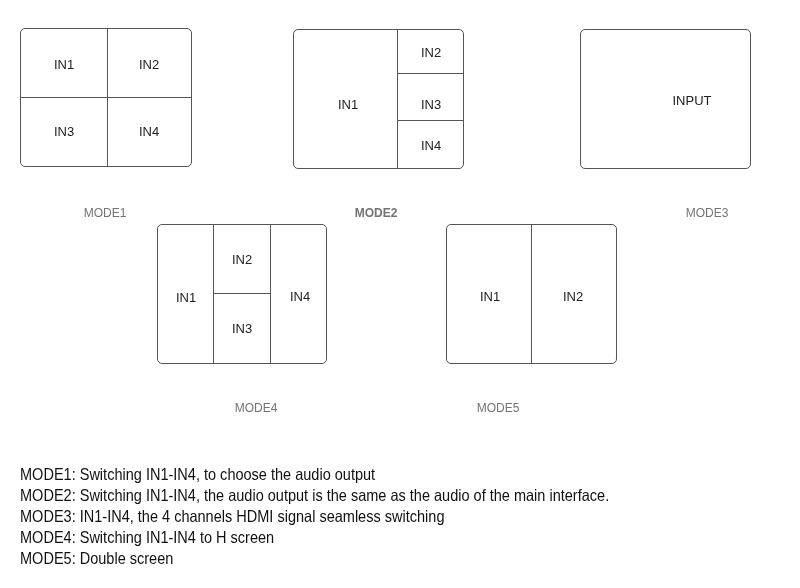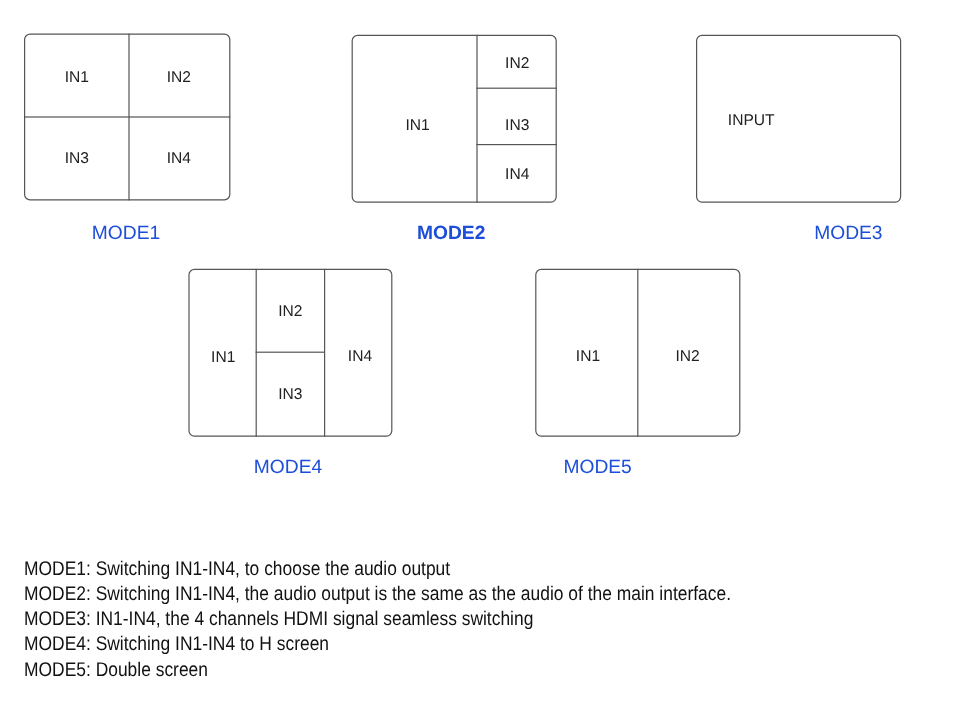--- a/index.html
+++ b/index.html
@@ -2,21 +2,21 @@
 <html><head>
 <meta charset="utf-8">
 <style>
   html, body { margin: 0; padding: 0; background: #ffffff; }
   body { width: 800px; height: 588px; position: relative; overflow: hidden;
          font-family: "Liberation Sans", sans-serif; color: #222; }
   .box { position: absolute; border: 1.3px solid #555; border-radius: 5px; box-sizing: border-box; background: #fff; }
   .vline { position: absolute; width: 0; border-left: 1.3px solid #555; }
   .hline { position: absolute; height: 0; border-top: 1.3px solid #555; }
   .cell-label { position: absolute; font-size: 13px; color: #222; transform: translate(-50%, -50%); white-space: nowrap; }
-  .mode-title { position: absolute; font-size: 16px; color: #1d4ed8; transform: translateX(-50%); white-space: nowrap; }
+  .mode-title { position: absolute; font-size: 12px; color: #737373; transform: translateX(-50%); white-space: nowrap; margin-top: 20px; }
   .desc { position: absolute; left: 20px; top: 464px; font-size: 16.5px; line-height: 21px; color: #111;
           transform: scaleX(0.88); transform-origin: left top; }
   .desc div { white-space: nowrap; }
 </style>
 </head>
 <body>
 
 <div>
   <div class="box" style="left:20px;top:28px;width:172px;height:139px;"></div>
   <div class="vline" style="left:107px;top:28px;height:139px;"></div>
@@ -35,34 +35,34 @@
   <div class="hline" style="left:397px;top:120px;width:67px;"></div>
   <span class="cell-label" style="left:348px;top:104px;">IN1</span>
   <span class="cell-label" style="left:431px;top:52px;">IN2</span>
   <span class="cell-label" style="left:431px;top:104px;">IN3</span>
   <span class="cell-label" style="left:431px;top:145px;">IN4</span>
   <span class="mode-title" style="left:376px;top:186px;font-weight:bold;">MODE2</span>
 </div>
 
 <div>
   <div class="box" style="left:580px;top:29px;width:171px;height:140px;"></div>
-  <span class="cell-label" style="left:626px;top:100px;">INPUT</span>
+  <span class="cell-label" style="left:692px;top:100px;">INPUT</span>
   <span class="mode-title" style="left:707px;top:186px;">MODE3</span>
 </div>
 
 <div>
   <div class="box" style="left:157px;top:224px;width:170px;height:140px;"></div>
   <div class="vline" style="left:213px;top:224px;height:140px;"></div>
   <div class="vline" style="left:270px;top:224px;height:140px;"></div>
   <div class="hline" style="left:213px;top:293px;width:57px;"></div>
   <span class="cell-label" style="left:186px;top:297px;">IN1</span>
   <span class="cell-label" style="left:242px;top:259px;">IN2</span>
   <span class="cell-label" style="left:242px;top:328px;">IN3</span>
   <span class="cell-label" style="left:300px;top:296px;">IN4</span>
-  <span class="mode-title" style="left:240px;top:381px;">MODE4</span>
+  <span class="mode-title" style="left:256px;top:381px;">MODE4</span>
 </div>
 
 <div>
   <div class="box" style="left:446px;top:224px;width:171px;height:140px;"></div>
   <div class="vline" style="left:531px;top:224px;height:140px;"></div>
   <span class="cell-label" style="left:490px;top:296px;">IN1</span>
   <span class="cell-label" style="left:573px;top:296px;">IN2</span>
   <span class="mode-title" style="left:498px;top:381px;">MODE5</span>
 </div>
 

